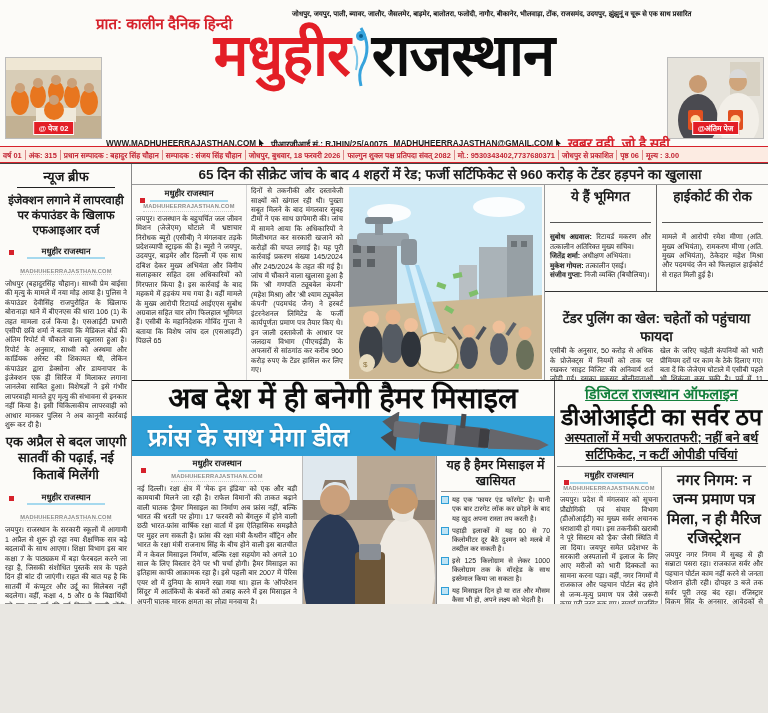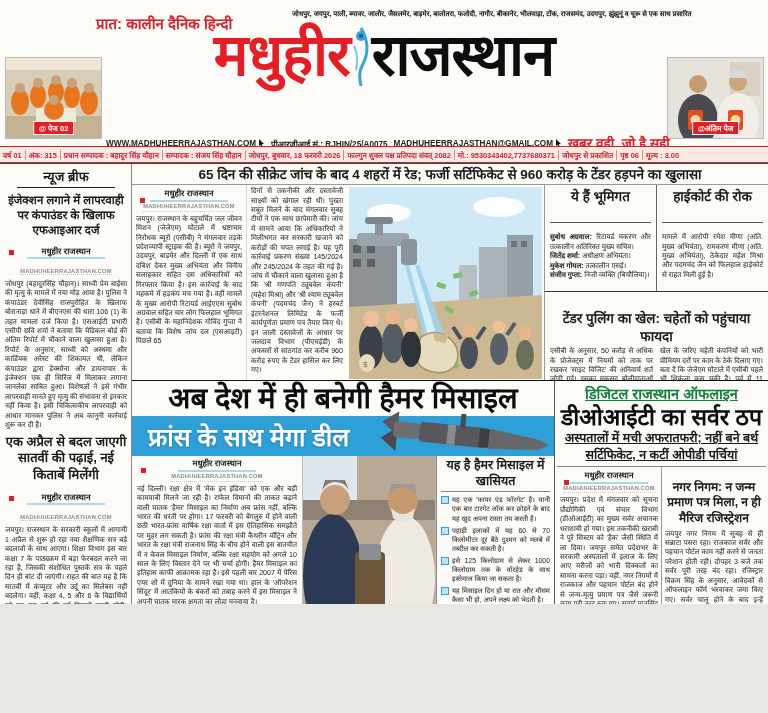--- a/index.html
+++ b/index.html
@@ -81,21 +81,21 @@
   .feature::before{content:"";position:absolute;left:0;top:1px;width:6px;height:6px;background:#bfe3f4;border:1px solid #2f9fd7}
 
   
   .doit{flex:1;border-left:1px solid #555;display:flex;flex-direction:column;padding:0 2px;overflow:hidden}
   .doit-kicker{color:#15803d;font-size:14.5px;font-weight:800;text-align:center;text-decoration:underline;padding-top:2px}
   .doit-head{font-size:23px;font-weight:800;text-align:center;line-height:1.05;padding:2px 0 1px;color:#0d0d0d}
   .doit-subhead{font-size:12.5px;font-weight:800;text-align:center;text-decoration:underline;line-height:1.3;padding-bottom:3px;border-bottom:1px solid #888}
   .doit-cols{display:flex;flex:1;overflow:hidden}
   .doit-col{flex:1;padding:2px 3px 0;font-size:7.1px;text-align:justify;line-height:1.33;overflow:hidden}
   .doit-col2{border-left:1px solid #999}
-  .nn-title{font-size:12px;font-weight:800;text-align:center;line-height:1.3;margin:11px 0 3px}
+  .nn-title{font-size:15px;font-weight:800;text-align:center;line-height:1.3;margin:1px 0 3px}
 </style>
 </head>
 <body>
 
 <div class="page">
 
   <div class="masthead">
     <div class="tagline">प्रात: कालीन दैनिक हिन्दी</div>
     <div class="cities">जोधपुर, जयपुर, पाली, ब्यावर, जालौर, जैसलमेर, बाड़मेर, बालोतरा, फलोदी, नागौर, बीकानेर, भीलवाड़ा, टोंक, राजसमंद, उदयपुर, झुंझुनूं व चूरू से एक साथ प्रसारित</div>
 

